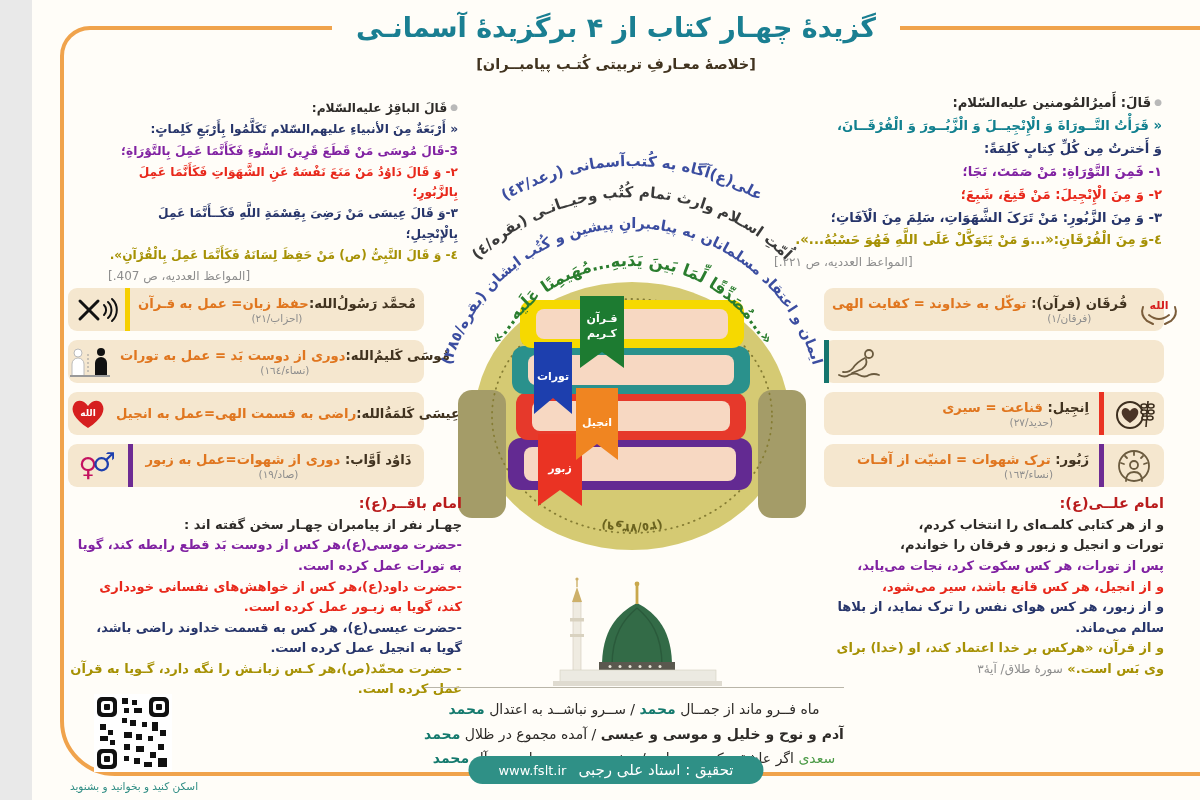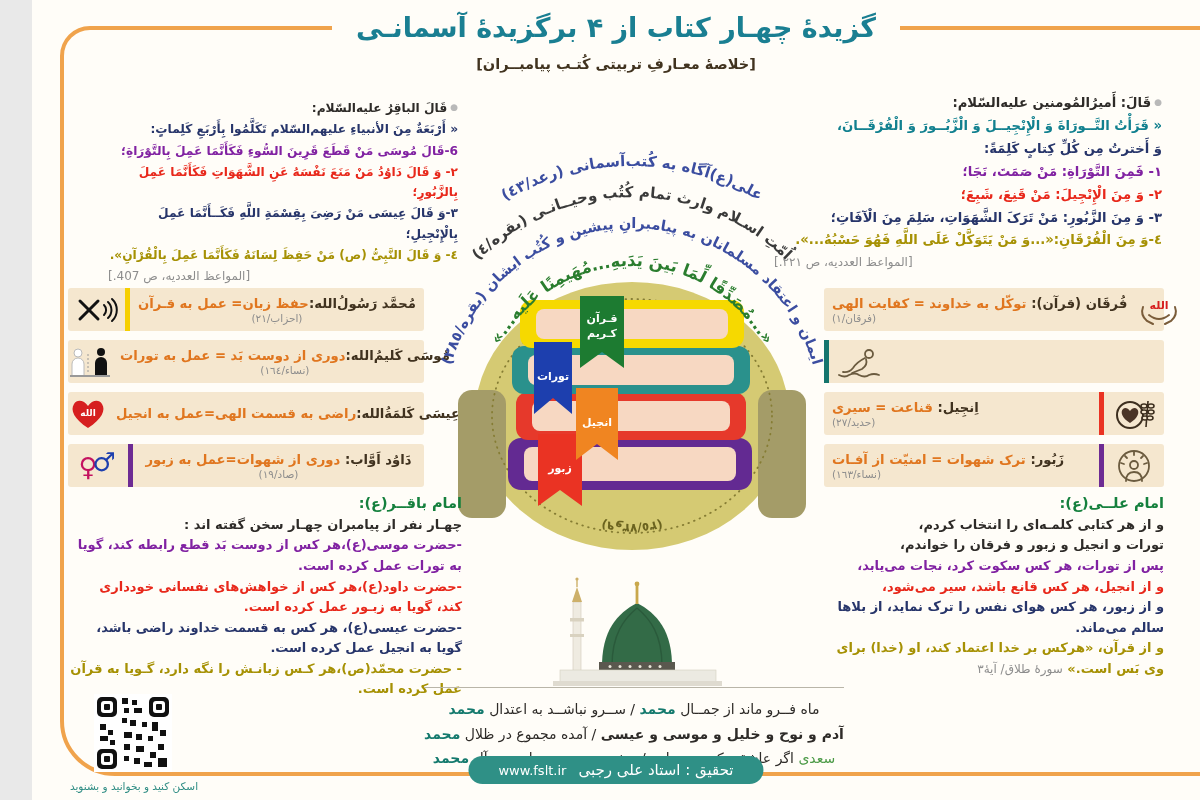--- a/index.html
+++ b/index.html
@@ -25,46 +25,46 @@
   .qline{margin-bottom:1px;}
   .qdot{color:#b9b9b9;font-size:9px;vertical-align:2px;margin-left:3px;}
   .c-teal{color:#11808f}.c-navy{color:#27356a}.c-purple{color:#8122a2}.c-red{color:#e8281b}
   .c-olive{color:#a69104}.c-dark{color:#2e2b28}
   .ref{color:#8d8d8d;font-weight:normal;font-size:12px;text-align:left;margin-top:2px;}
 
   
   .rows{position:absolute;top:288px;display:flex;flex-direction:column;gap:9px;}
   .rows-left{left:36px;width:356px;}
   .rows-right{right:36px;width:340px;}
-  .row{display:flex;height:43px;background:#f5e7cf;border-radius:3px;align-items:stretch;direction:ltr;}
+  .row{display:flex;height:43px;background:#f5e7cf;border-radius:9px;align-items:stretch;direction:ltr;}
   .icon-box{width:60px;display:flex;align-items:center;justify-content:center;text-align:right;}
   .bar{width:5px;}
   .bar-yellow{background:#f6cf00}.bar-teal{background:#15756d}.bar-red{background:#ea3323}.bar-purple{background:#6d2b93}
   .row .txt{flex:1;display:flex;flex-direction:column;justify-content:center;direction:rtl;
             text-align:center;padding:0 8px;}
-  .rows-right .txt{text-align:left;padding-right:10px;}
+  .rows-right .txt{text-align:right;padding-right:10px;}
   .row .main{font-size:13.2px;font-weight:bold;color:#e0761f;white-space:nowrap;}
   .row .nm{color:#40321f;}
   .row .rf{font-size:10.5px;color:#8d8d8d;margin-top:1px;}
   .rows-right .rf{padding-right:36px;}
 
   
   .center-svg{position:absolute;left:330px;top:138px;}
   .arc-blue{fill:#3b4da0;font-size:15px;font-weight:bold;}
   .arc-dark{fill:#3a3a3a;font-size:15px;font-weight:bold;}
   .arc-blue2{fill:#3b4da0;font-size:14.5px;font-weight:bold;}
   .arc-green{fill:#2a7d2e;font-size:16.5px;font-weight:bold;}
   .arc-bot{fill:#6b631f;font-size:12px;font-weight:bold;}
   .ribbon-label{fill:#ffffff;font-size:11px;font-weight:bold;text-anchor:middle;}
 
   
   .imam{position:absolute;direction:rtl;text-align:right;font-weight:bold;font-size:13px;line-height:1.58;}
   .imam-baqir{left:38px;top:492px;width:392px;}
   .imam-ali{right:36px;top:492px;width:348px;}
-  .imam .h{font-size:14.5px;color:#15803d;text-align:right;}
+  .imam .h{font-size:14.5px;color:#b91c1c;text-align:right;}
   .cite{color:#8d8d8d;font-weight:normal;font-size:12px;}
 
   
   .mosque-svg{position:absolute;left:488px;top:574px;}
   .poem{position:absolute;left:392px;top:687px;width:420px;border-top:1px solid #b9b5a8;
         padding-top:9px;text-align:center;font-size:14px;color:#2e2b28;line-height:1.75;direction:rtl;}
   .mhd{color:#157a6e;font-weight:bold;}
   .sadi{color:#4b9a46;}
   .b{font-weight:bold;}
 
@@ -96,21 +96,21 @@
     <div class="qline c-purple">١- فَمِنَ التَّوْرَاةِ: مَنْ صَمَتَ، نَجَا؛</div>
     <div class="qline c-red">٢- وَ مِنَ الْإِنْجِیلَ: مَنْ قَنِعَ، شَبِعَ؛</div>
     <div class="qline c-navy">٣- وَ مِنَ الزَّبُورِ: مَنْ تَرَکَ الشَّهَوَاتِ، سَلِمَ مِنَ الْآفَاتِ؛</div>
     <div class="qline c-olive">٤-وَ مِنَ الْفُرْقَانِ:«...وَ مَنْ یَتَوَکَّلْ عَلَی اللَّهِ فَهُوَ حَسْبُهُ...».</div>
     <div class="ref">[المواعظ العددیه، ص ٢٢١.]</div>
   </section>
 
   <section class="quote quote-left">
     <div class="qline c-dark"><span class="qdot">●</span><span>قَالَ الباقِرُ علیه‌السّلام:</span></div>
     <div class="qline c-navy">« أَرْبَعَةٌ مِنَ الأنبیاءِ علیهم‌السّلام تَکَلَّمُوا بِأَرْبَعِ کَلِماتٍ:</div>
-    <div class="qline c-purple">6-قَالَ مُوسَی مَنْ قَطَعَ قَرِینَ السُّوءِ فَکَأَنَّمَا عَمِلَ بِالتَّوْرَاةِ؛</div>
+    <div class="qline c-purple">3-قَالَ مُوسَی مَنْ قَطَعَ قَرِینَ السُّوءِ فَکَأَنَّمَا عَمِلَ بِالتَّوْرَاةِ؛</div>
     <div class="qline c-red">٢- وَ قَالَ دَاوُدُ مَنْ مَنَعَ نَفْسَهُ عَنِ الشَّهَوَاتِ فَکَأَنَّمَا عَمِلَ بِالزَّبُورِ؛</div>
     <div class="qline c-navy">٣-وَ قَالَ عِیسَی مَنْ رَضِیَ بِقِسْمَةِ اللَّهِ فَکَــأَنَّمَا عَمِلَ بِالْإِنْجِیلِ؛</div>
     <div class="qline c-olive">٤- وَ قَالَ النَّبِیُّ (ص) مَنْ حَفِظَ لِسَانَهُ فَکَأَنَّمَا عَمِلَ بِالْقُرْآنِ».</div>
     <div class="ref">[المواعظ العددیه، ص 407.]</div>
   </section>
 
   <div class="rows rows-left">
 
     <div class="row">
       <div class="icon-box">

